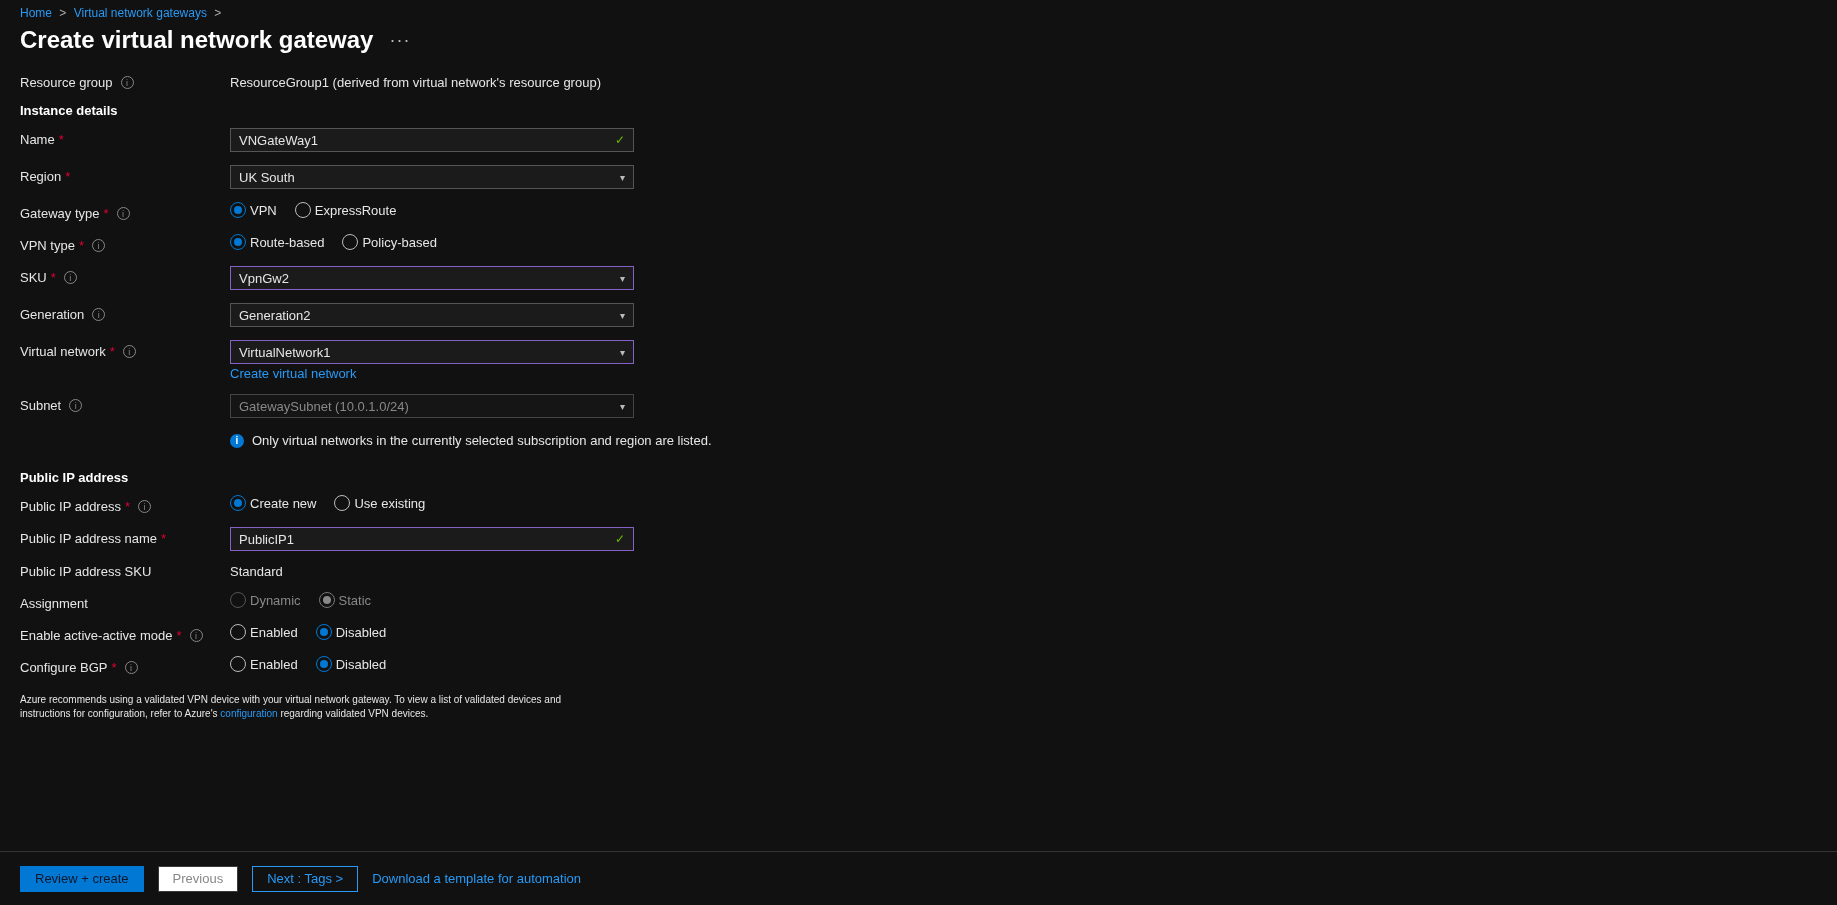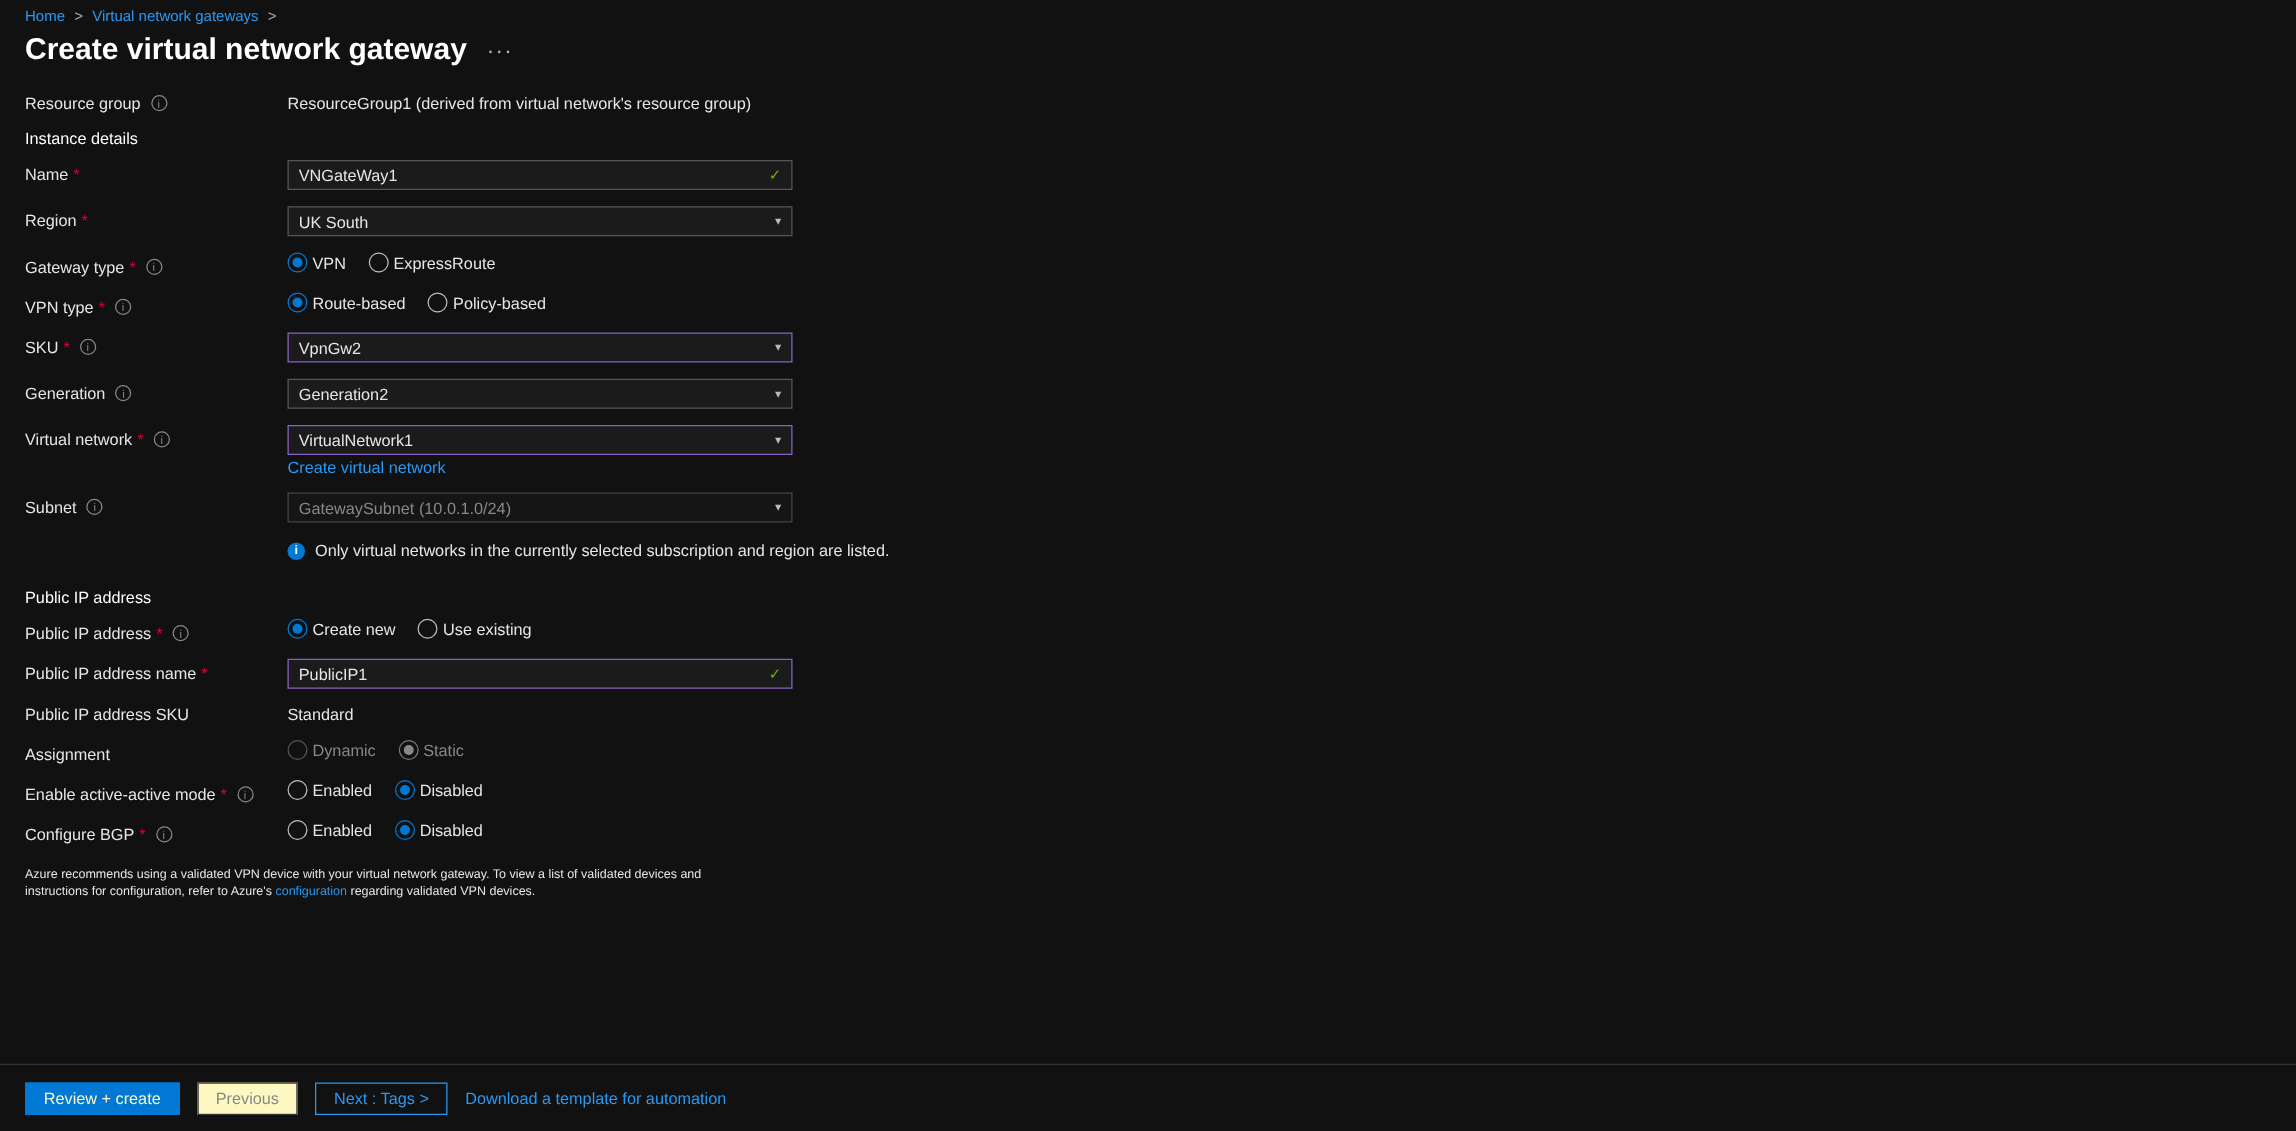--- a/index.html
+++ b/index.html
@@ -10,21 +10,21 @@
   .title-row{display:flex;align-items:center;margin-top:6px}
   .page-title{font-size:24px;font-weight:600;color:#fff;margin:0}
   .title-more{color:#bbb;margin-left:16px;font-size:18px;letter-spacing:1px;cursor:pointer}
   .content{position:absolute;left:20px;right:20px;top:75px;bottom:55px;overflow:hidden}
   .form-row{display:flex;align-items:flex-start;margin-bottom:13px}
   .label-col{width:210px;display:flex;align-items:center;color:#e6e6e6;font-size:13px;padding-top:4px}
   .label-col.simple{padding-top:0}
   .req{color:#e00031;margin-left:4px}
   .info-icon{width:13px;height:13px;border:1px solid #888;border-radius:50%;display:inline-flex;align-items:center;justify-content:center;font-size:9px;color:#888;margin-left:8px;box-sizing:border-box}
   .value-col{flex:0 0 auto;width:500px}
-  .section-head{font-weight:400;color:#fff;margin:12px 0 10px 0;font-size:13px}
+  .section-head{font-weight:700;color:#fff;margin:12px 0 10px 0;font-size:13px}
   .text-input,.select{width:404px;height:24px;background:#1b1b1b;border:1px solid #555;color:#e6e6e6;padding:0 8px;font-size:13px;box-sizing:border-box;display:flex;align-items:center;justify-content:space-between}
   .select.highlight,.text-input.highlight{border-color:#8661c5}
   .select.disabled{color:#888;border-color:#444;background:#151515}
   .text-input .valid{color:#6bb700;font-size:12px}
   .select .chev-down{color:#bbb;font-size:10px}
   .radio-group{display:flex;align-items:center;gap:18px}
   .radio{display:flex;align-items:center;gap:4px;color:#e6e6e6;cursor:pointer}
   .radio-circle{width:16px;height:16px;border:1px solid #bbb;border-radius:50%;display:flex;align-items:center;justify-content:center;box-sizing:border-box}
   .radio.checked .radio-circle{border-color:#0078d4}
   .radio.checked .radio-dot{width:8px;height:8px;background:#0078d4;border-radius:50%}
@@ -32,22 +32,22 @@
   .radio.disabled .radio-circle{border-color:#555}
   .radio.disabled.checked .radio-circle{border-color:#777}
   .radio.disabled.checked .radio-dot{background:#888}
   .info-line{display:flex;align-items:center;gap:8px;margin-top:2px}
   .info-badge{width:14px;height:14px;border-radius:50%;background:#0078d4;color:#fff;font-size:10px;display:flex;align-items:center;justify-content:center;font-weight:bold}
   .link-under{display:block;margin-top:2px;color:#2899f5;font-size:13px}
   .static-text{color:#e6e6e6;font-size:13px;padding-top:0}
   .recommend{max-width:620px;line-height:1.4;font-size:10px;color:#e6e6e6;margin-top:18px}
   .footer{position:absolute;left:0;right:0;bottom:0;height:53px;border-top:1px solid #333;background:#111;display:flex;align-items:center;padding:0 20px;gap:14px}
   .btn{height:26px;padding:0 14px;font-size:13px;display:flex;align-items:center;justify-content:center;cursor:pointer;box-sizing:border-box}
-  .btn-primary{background:#0078d4;color:#fef9c3;border:1px solid #0078d4}
-  .btn-disabled{background:#fef9c3;color:#888;border:1px solid #3a3a3a;cursor:default}
+  .btn-primary{background:#0078d4;color:#0f172a;border:1px solid #0078d4}
+  .btn-disabled{background:#ffffff;color:#888;border:1px solid #3a3a3a;cursor:default}
   .btn-outline{background:transparent;color:#2899f5;border:1px solid #2899f5}
   .footer a{font-size:13px}
 </style>
 </head>
 <body>
 
 <div class="page">
 
   <div class="breadcrumbs">
     <a href="#">Home</a>

